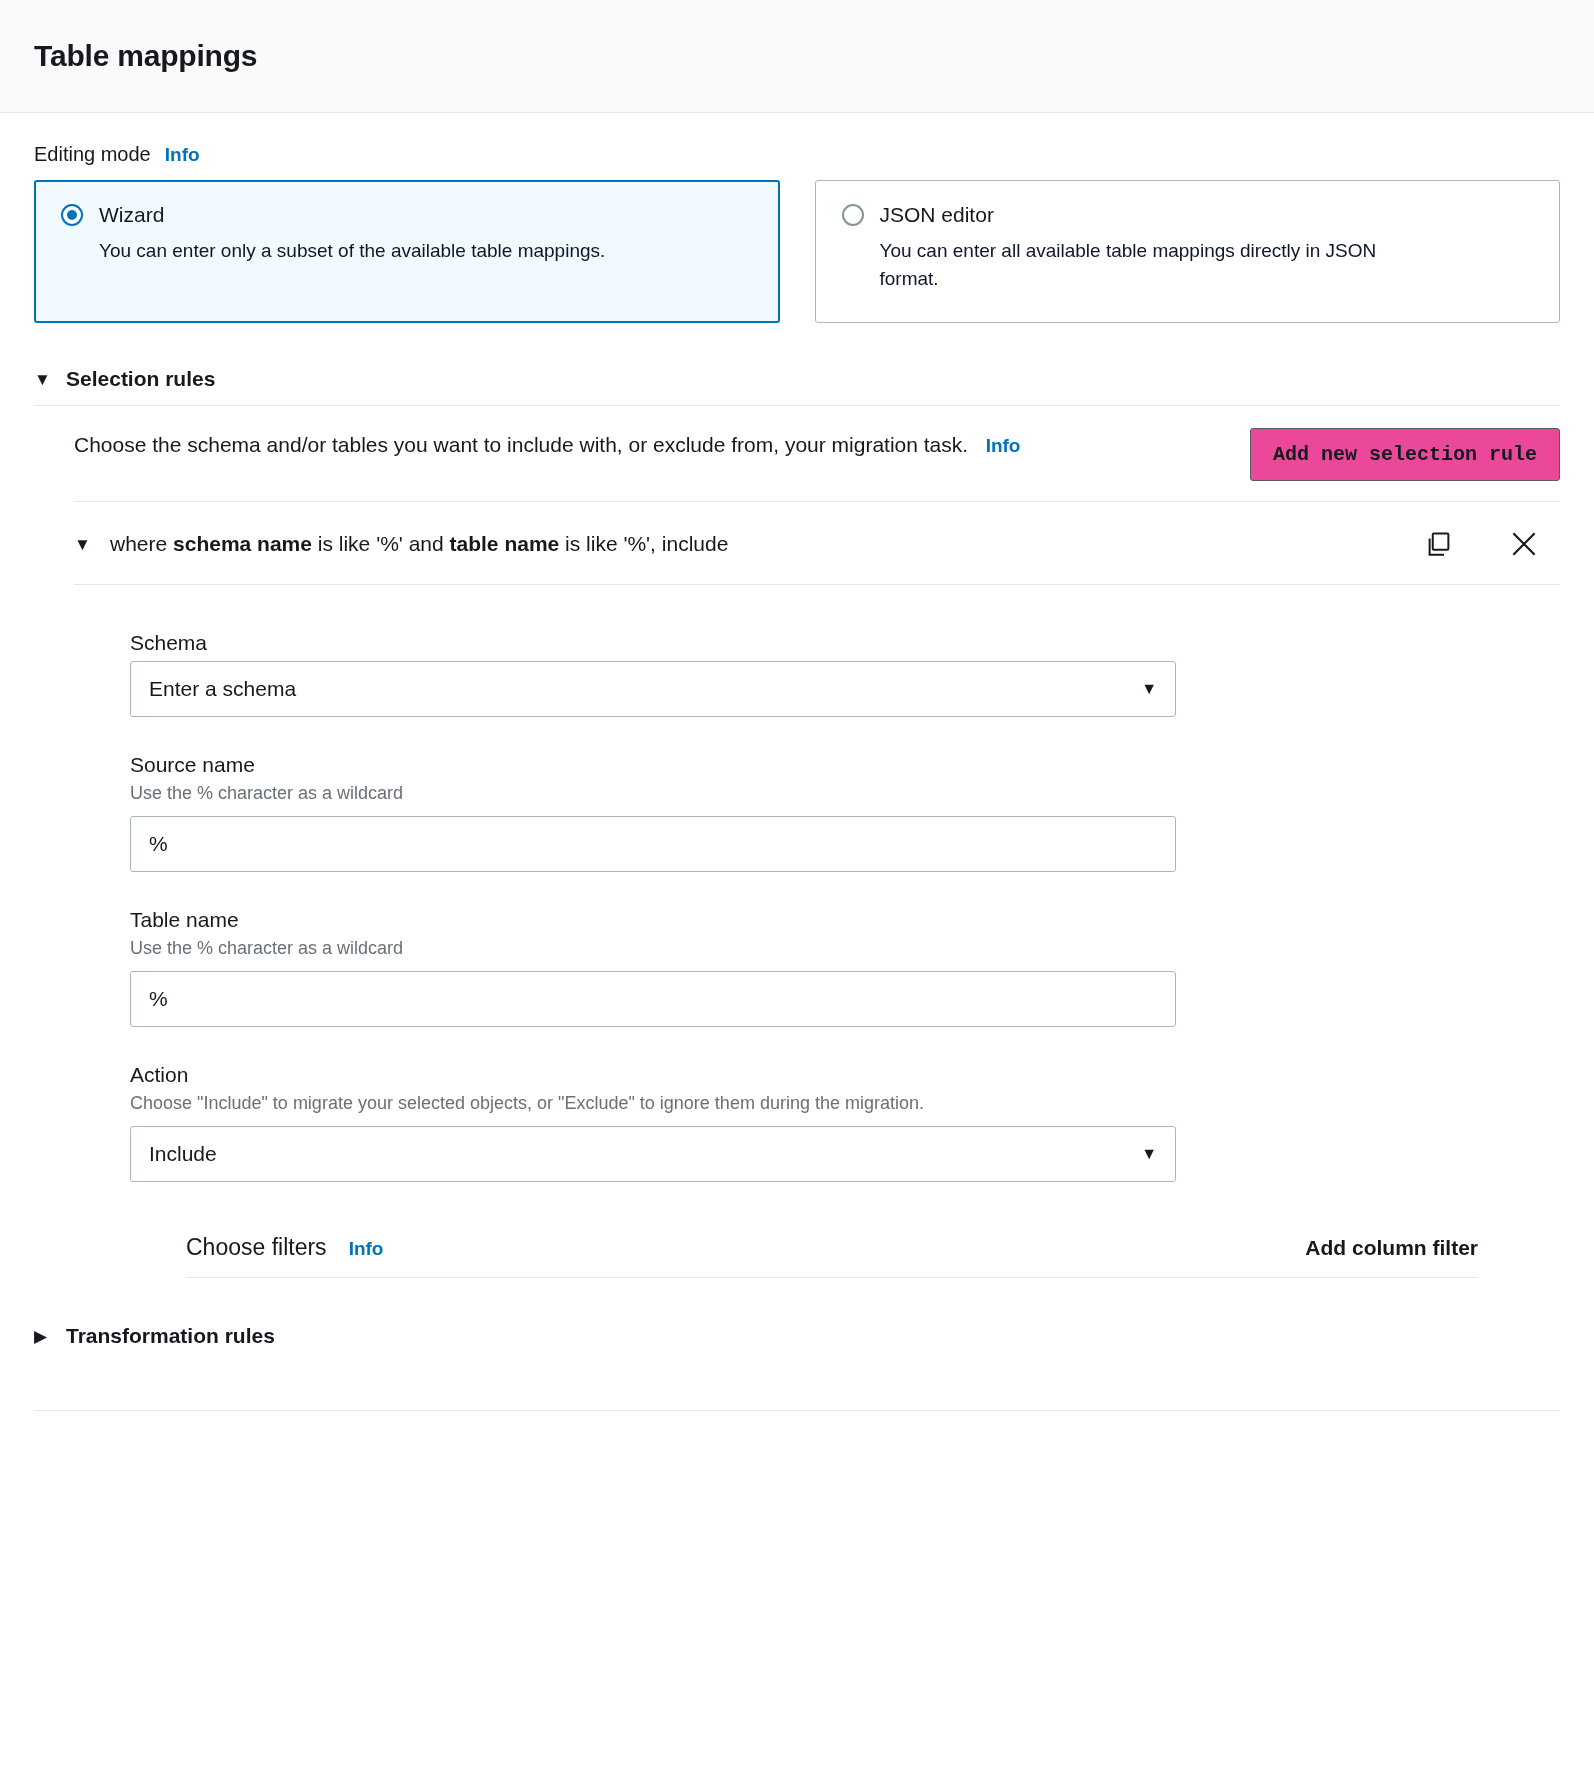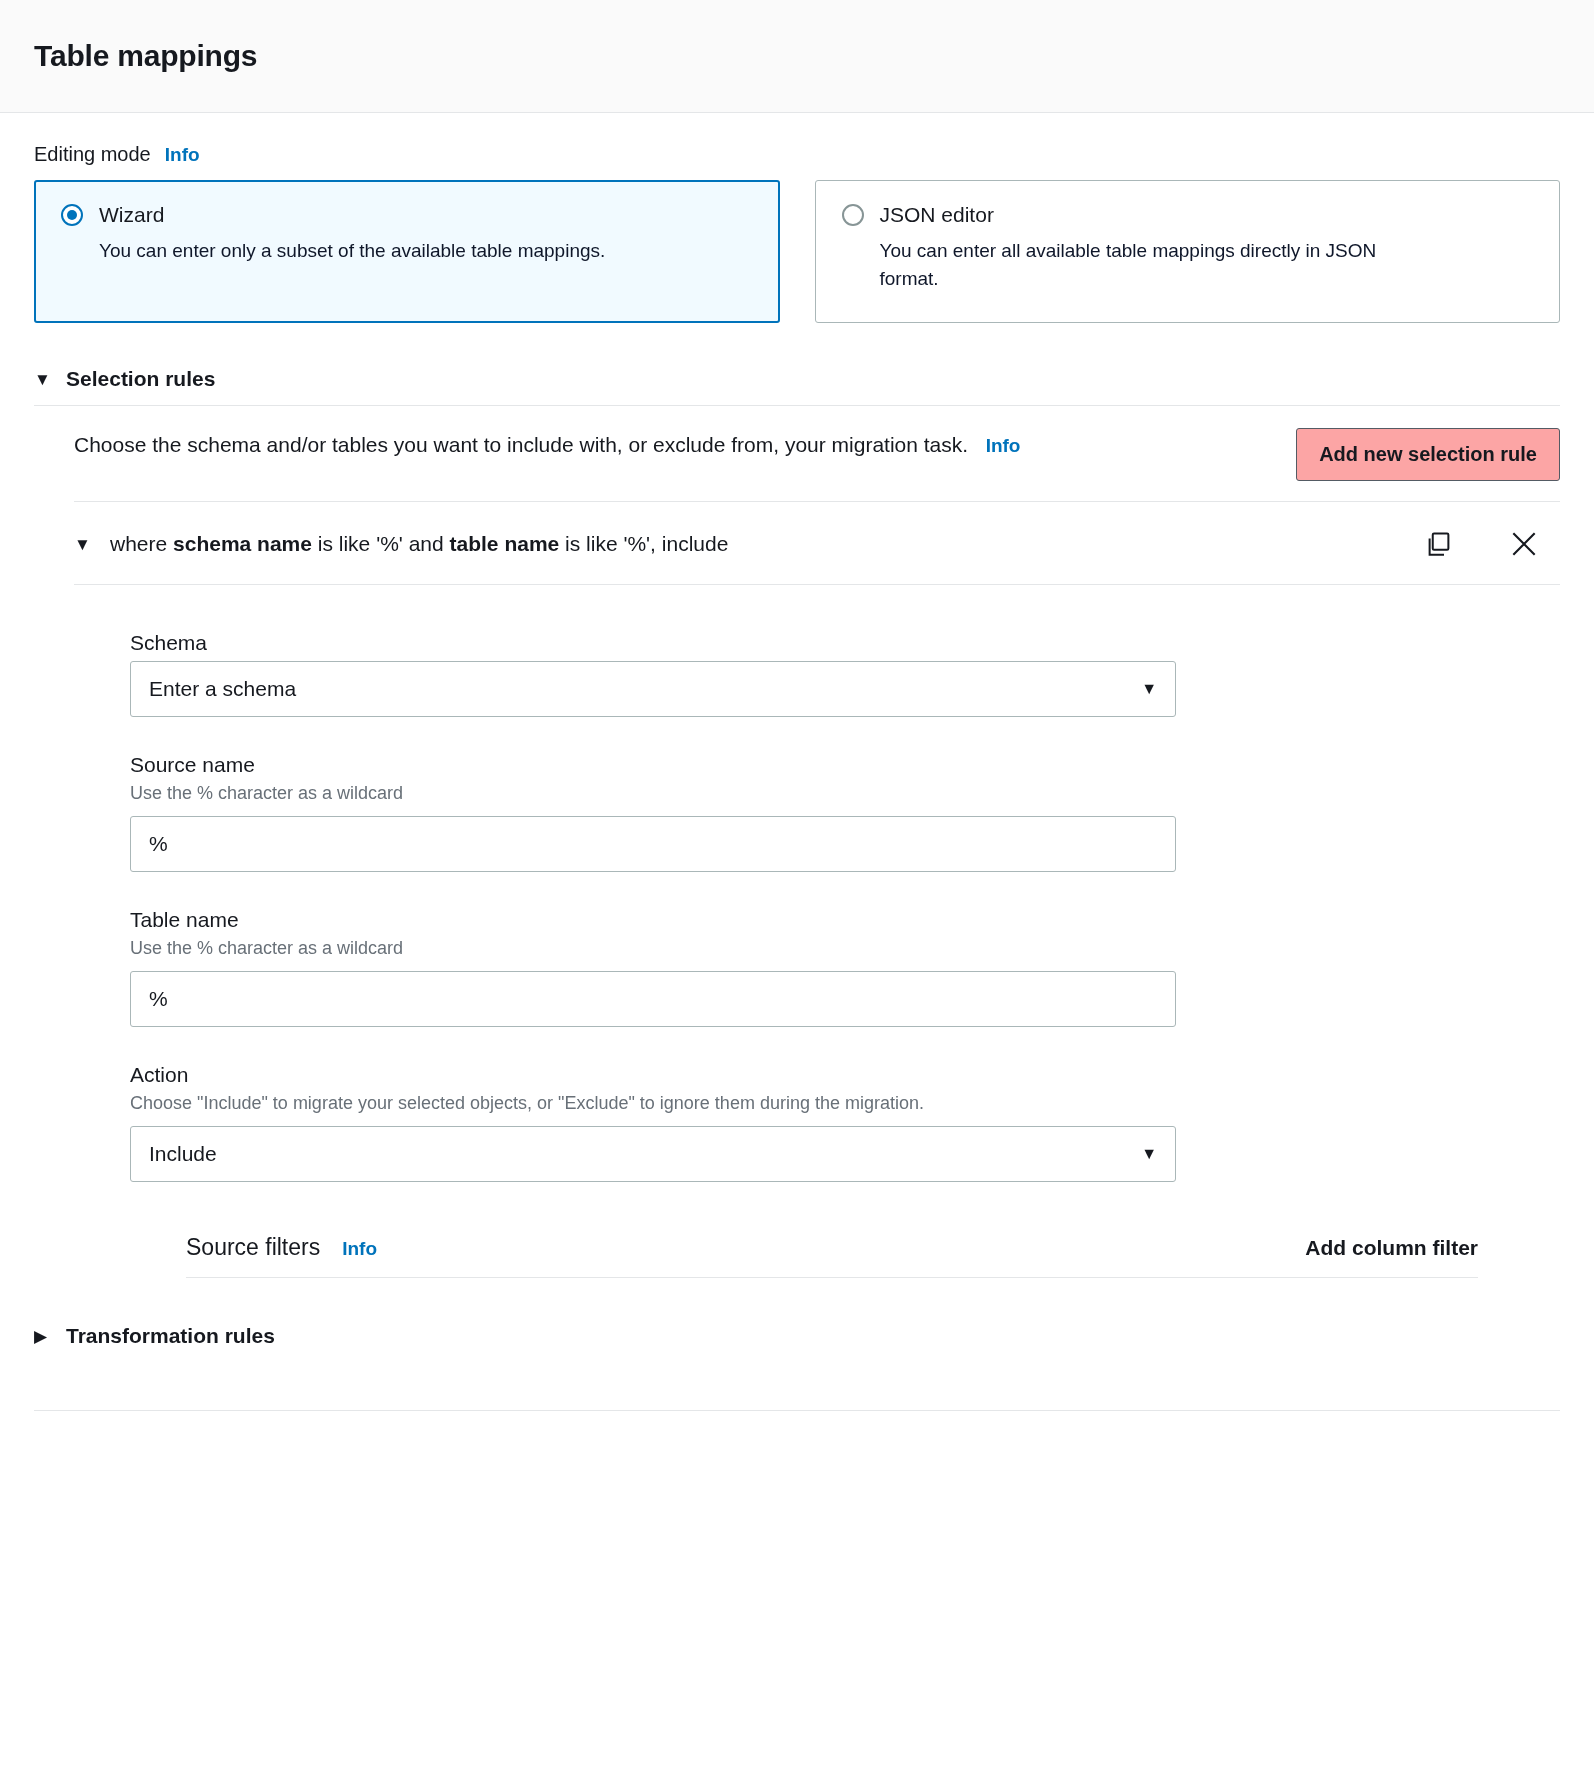--- a/index.html
+++ b/index.html
@@ -163,26 +163,26 @@
     gap: 20px;
   }
   .rule-intro-text {
     font-size: 21px;
     color: #16191f;
     line-height: 1.65;
     max-width: 1000px;
   }
   .btn {
     border: 1px solid #545b64;
-    background: #fca5a5;
+    background: #ec4899;
     border-radius: 3px;
     color: #16191f;
     font-size: 20px;
     font-weight: bold;
-    font-family: Liberation Sans, sans-serif;
+    font-family: Liberation Mono, monospace;
     padding: 14px 22px;
     cursor: pointer;
     white-space: nowrap;
   }
   
   .rule-row {
     display: flex;
     align-items: center;
     justify-content: space-between;
     padding: 26px 0 24px 0;
@@ -390,21 +390,21 @@
             <div class="select">
               <span>Include</span>
               <span class="arrow">▼</span>
             </div>
           </div>
 
         </div>
 
         <div class="filters-row">
           <div class="filters-left">
-            <span class="filters-title">Source filters</span>
+            <span class="filters-title">Choose filters</span>
             <a class="info-link">Info</a>
           </div>
           <button class="link-btn">Add column filter</button>
         </div>
 
       </div>
     </div>
 
     <div class="section collapsed">
       <div class="section-header" style="border-bottom:none;">

